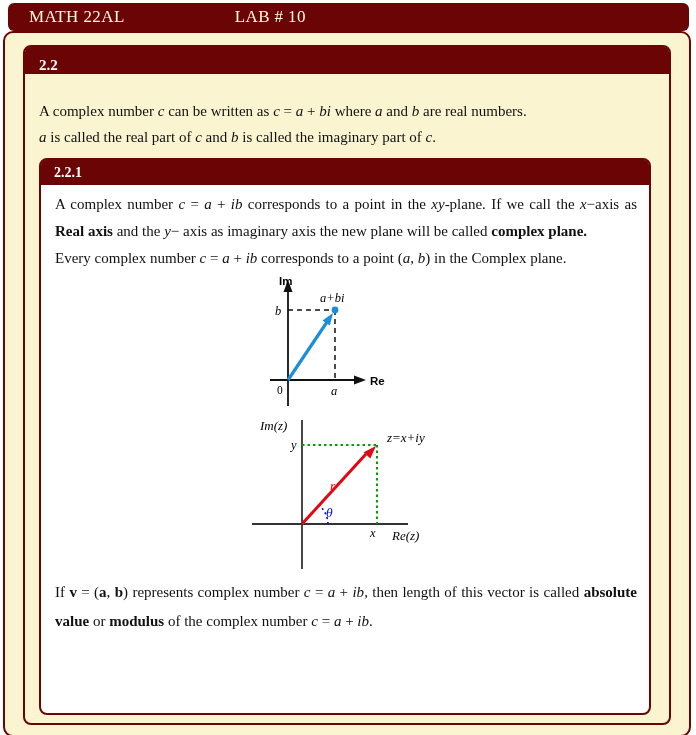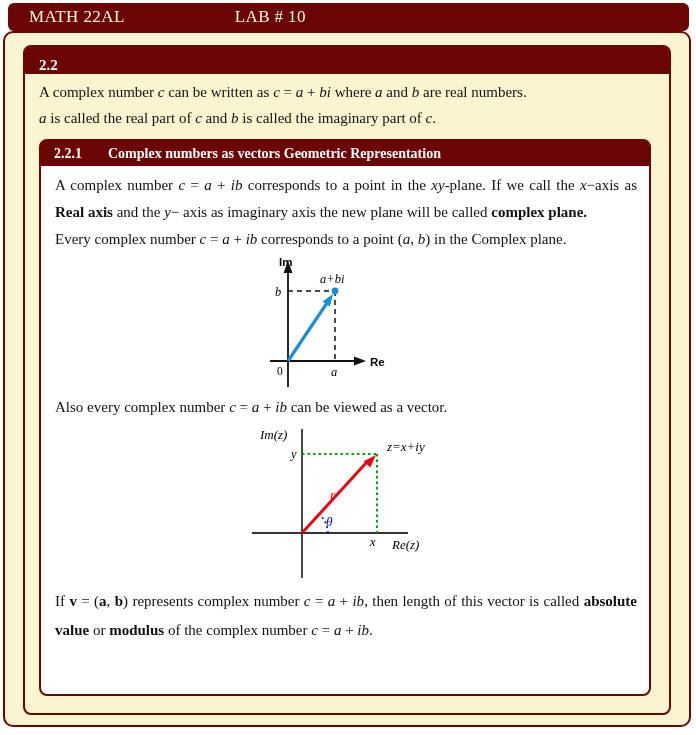--- a/index.html
+++ b/index.html
@@ -22,21 +22,21 @@
   .sec-box{
     box-sizing:border-box;min-height:670px;
     border:2px solid #6b0505;border-radius:8px;background:#fbf4d0;
   }
   .sec-header{
     background:#6b0505;border-radius:5px 5px 0 0;height:27px;
     display:flex;align-items:flex-end;color:#ffffff;font-weight:bold;font-size:15px;
   }
   .sec-header .num{margin-left:14px;}
   .sec-header .ttl{margin-left:30px;}
-  .sec-body{padding:5px 18px 8px 14px;font-size:15px;}
+  .sec-body{padding:24px 18px 8px 14px;font-size:15px;}
   .line{line-height:26px;}
   .sub-box{
     box-sizing:border-box;margin-top:8px;min-height:557px;
     border:2px solid #6b0505;border-radius:8px;background:#ffffff;
   }
   .sub-header{
     background:#6b0505;border-radius:5px 5px 0 0;height:25px;
     display:flex;align-items:center;color:#ffffff;font-weight:bold;font-size:14px;
   }
   .sub-header .num{margin-left:13px;}
@@ -66,21 +66,20 @@
     <div class="sec-header">
       <span class="num">2.2</span>
     </div>
     <div class="sec-body">
       <div class="line"><span>A complex number </span><span class="it">c</span><span> can be written as </span><span class="it">c</span><span> = </span><span class="it">a</span><span> + </span><span class="it">bi</span><span> where </span><span class="it">a</span><span> and </span><span class="it">b</span><span> are real numbers.</span></div>
       <div class="line"><span class="it">a</span><span> is called the real part of </span><span class="it">c</span><span> and </span><span class="it">b</span><span> is called the imaginary part of </span><span class="it">c</span><span>.</span></div>
 
       <div class="sub-box">
         <div class="sub-header">
           <span class="num">2.2.1</span>
-          <span class="ttl">Complex numbers as vectors Geometric Representation</span>
         </div>
         <div class="sub-body">
           <div class="para"><span>A complex number </span><span class="it">c</span><span> = </span><span class="it">a</span><span> + </span><span class="it">ib</span><span> corresponds to a point in the </span><span class="it">xy</span><span>-plane. If we call the </span><span class="it">x</span><span>−axis as </span><span class="bd">Real axis</span><span> and the </span><span class="it">y</span><span>− axis as imaginary axis the new plane will be called </span><span class="bd">complex plane.</span></div>
           <div class="para"><span>Every complex number </span><span class="it">c</span><span> = </span><span class="it">a</span><span> + </span><span class="it">ib</span><span> corresponds to a point (</span><span class="it">a</span><span>, </span><span class="it">b</span><span>) in the Complex plane.</span></div>
 
           <div class="d1wrap">
             <svg width="160" height="138" viewBox="0 0 160 138">
 
               <line x1="22" y1="16" x2="22" y2="132" stroke="#111" stroke-width="1.8"></line>
               <polygon points="22,6 17.5,18 26.5,18" fill="#111"></polygon>
@@ -96,21 +95,20 @@
 
               <text x="13" y="11" font-size="11.5" font-weight="bold" class="sans">Im</text>
               <text x="104" y="111" font-size="11.5" font-weight="bold" class="sans">Re</text>
               <text x="54" y="28" font-size="12.5" font-style="italic">a+bi</text>
               <text x="9" y="41" font-size="12.5" font-style="italic">b</text>
               <text x="11" y="120" font-size="11.5">0</text>
               <text x="65" y="121" font-size="12.5" font-style="italic">a</text>
             </svg>
           </div>
 
-          <div class="para also"><span>Also every complex number </span><span class="it">c</span><span> = </span><span class="it">a</span><span> + </span><span class="it">ib</span><span> can be viewed as a vector.</span></div>
 
           <div class="d2wrap">
             <svg class="d2svg" width="192" height="158" viewBox="0 0 192 158">
               <rect x="0" y="0" width="192" height="158" fill="#ffffff"></rect>
 
               <line x1="52" y1="6" x2="52" y2="155" stroke-width="1.8" stroke="#333333"></line>
               <line x1="2" y1="110" x2="158" y2="110" stroke-width="1.8" stroke="#333333"></line>
 
               <line x1="52" y1="31" x2="127" y2="31" stroke-width="2" stroke-dasharray="2.5,3" stroke="#00a300"></line>
               <line x1="127" y1="31" x2="127" y2="110" stroke-width="2" stroke-dasharray="2.5,3" stroke="#00a300"></line>

